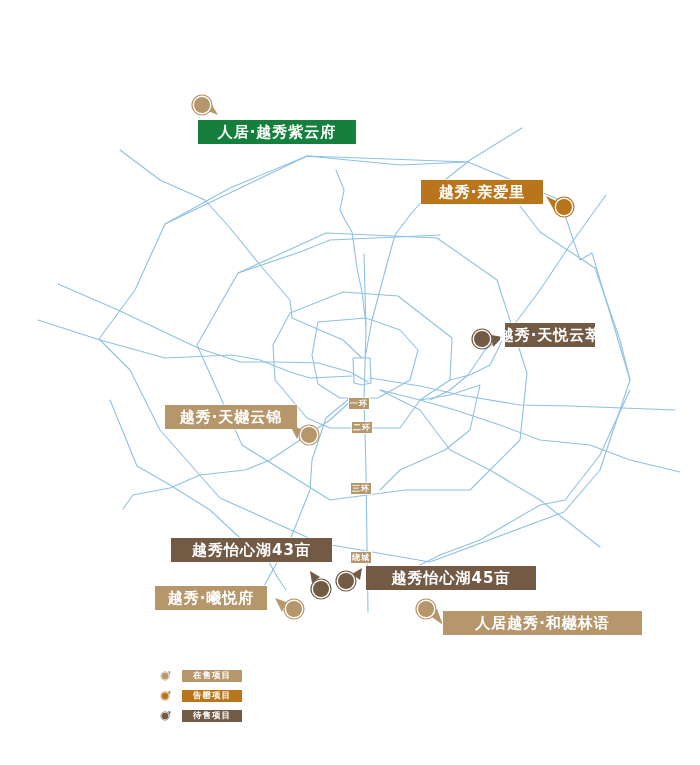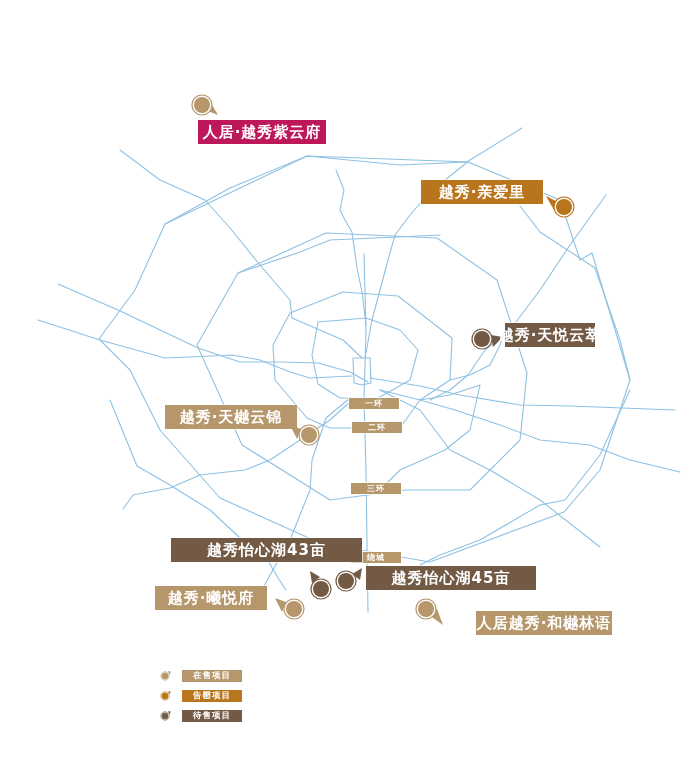--- a/index.html
+++ b/index.html
@@ -5,21 +5,21 @@
   html, body { margin: 0; padding: 0; background: #ffffff; }
   body { width: 700px; height: 765px; position: relative; overflow: hidden;
          font-family: "DejaVu Sans", sans-serif; }
   #map { position: absolute; left: 0; top: 0; width: 700px; height: 765px; }
   .roads path, .roads polyline { fill: none; stroke: #8fc1e3; stroke-width: 1.1; stroke-linejoin: round; stroke-linecap: round; }
   .label { position: absolute; color: #ffffff; font-weight: bold; white-space: nowrap;
            box-sizing: border-box; display: flex; align-items: center; justify-content: center;
            box-shadow: 0 0 0 1px rgba(255,255,255,0.6); letter-spacing: 1px; }
   .lbl-big { font-size: 15px; height: 24px; padding: 0 8px; }
   .ring { position: absolute; color: #fff; font-size: 8px; font-weight: bold; height: 11px;
-          padding: 0 16px; display: flex; align-items: center; justify-content: center;
+          padding: 0 1px; display: flex; align-items: center; justify-content: center;
           box-shadow: 0 0 0 1px rgba(255,255,255,0.8); letter-spacing: 1px; }
   .pin { position: absolute; }
   .legend { position: absolute; left: 160px; top: 655px; margin-top: 13px; }
   .legend-row { display: flex; align-items: center; height: 15px; margin-bottom: 5px; }
   .legend-dot { width: 11px; height: 11px; margin-right: 11px; }
   .legend-label { color: #fff; font-size: 8.5px; font-weight: bold; width: 60px; height: 12px;
                   display: flex; align-items: center; justify-content: center; letter-spacing: 1px; }
 </style>
 </head>
 <body>
@@ -72,21 +72,21 @@
 <div class="ring" style="left:349px; top:398px; background:#b6966b;">一环</div>
 <div class="ring" style="left:352px; top:422px; background:#b6966b;">二环</div>
 <div class="ring" style="left:351px; top:483px; background:#b6966b;">三环</div>
 <div class="ring" style="left:351px; top:552px; background:#b6966b;">绕城</div>
 
 <svg class="pin" style="left:190px; top:93px;" width="34" height="30" viewBox="0 0 34 30">
   <path d="M18,18 L28,22 L22,12 Z" fill="#b6966b"></path>
   <circle cx="12" cy="12" r="10" fill="#fff" stroke="#b6966b" stroke-width="1.2"></circle>
   <circle cx="12" cy="12" r="8" fill="#b6966b"></circle>
 </svg>
-<div class="label lbl-big" style="left:198px; top:120px; width:128px; background:#be185d;">人居·越秀紫云府</div>
+<div class="label lbl-big" style="left:198px; top:120px; width:158px; background:#15803d;">人居·越秀紫云府</div>
 
 <div class="label lbl-big" style="left:421px; top:180px; width:122px; background:#b9751b;">越秀·亲爱里</div>
 <svg class="pin" style="left:544px; top:190px;" width="34" height="30" viewBox="0 0 34 30">
   <path d="M14,12 L2,6 L10,20 Z" fill="#b9751b"></path>
   <circle cx="20" cy="17" r="10" fill="#fff" stroke="#b9751b" stroke-width="1.2"></circle>
   <circle cx="20" cy="17" r="8" fill="#b9751b"></circle>
 </svg>
 
 <svg class="pin" style="left:469px; top:325px;" width="36" height="28" viewBox="0 0 36 28">
   <path d="M22,10 L34,12 L24,22 Z" fill="#725a45"></path>
@@ -95,21 +95,21 @@
 </svg>
 <div class="label lbl-big" style="left:505px; top:323px; width:90px; background:#725a45;">越秀·天悦云萃</div>
 
 <div class="label lbl-big" style="left:165px; top:405px; width:132px; background:#b6966b;">越秀·天樾云锦</div>
 <svg class="pin" style="left:289px; top:419px;" width="34" height="30" viewBox="0 0 34 30">
   <path d="M12,10 L1,6 L8,20 Z" fill="#b6966b"></path>
   <circle cx="20" cy="16" r="10" fill="#fff" stroke="#b6966b" stroke-width="1.2"></circle>
   <circle cx="20" cy="16" r="8" fill="#b6966b"></circle>
 </svg>
 
-<div class="label lbl-big" style="left:171px; top:538px; width:191px; background:#725a45;">越秀怡心湖43亩</div>
+<div class="label lbl-big" style="left:171px; top:538px; width:161px; background:#725a45;">越秀怡心湖43亩</div>
 <svg class="pin" style="left:306px; top:569px;" width="30" height="36" viewBox="0 0 30 36">
   <path d="M4,2 L6,14 L14,8 Z" fill="#725a45"></path>
   <circle cx="15" cy="20" r="10" fill="#fff" stroke="#725a45" stroke-width="1.2"></circle>
   <circle cx="15" cy="20" r="8" fill="#725a45"></circle>
 </svg>
 
 <svg class="pin" style="left:332px; top:566px;" width="32" height="30" viewBox="0 0 32 30">
   <path d="M30,2 L20,8 L28,14 Z" fill="#725a45"></path>
   <circle cx="14" cy="15" r="10" fill="#fff" stroke="#725a45" stroke-width="1.2"></circle>
   <circle cx="14" cy="15" r="8" fill="#725a45"></circle>
@@ -121,21 +121,21 @@
   <path d="M12,8 L1,4 L8,18 Z" fill="#b6966b"></path>
   <circle cx="20" cy="15" r="10" fill="#fff" stroke="#b6966b" stroke-width="1.2"></circle>
   <circle cx="20" cy="15" r="8" fill="#b6966b"></circle>
 </svg>
 
 <svg class="pin" style="left:413px; top:597px;" width="36" height="34" viewBox="0 0 36 34">
   <path d="M16,18 L30,28 L24,12 Z" fill="#b6966b"></path>
   <circle cx="13" cy="12" r="10" fill="#fff" stroke="#b6966b" stroke-width="1.2"></circle>
   <circle cx="13" cy="12" r="8" fill="#b6966b"></circle>
 </svg>
-<div class="label lbl-big" style="left:443px; top:611px; width:136px; background:#b6966b;margin-left:33px;">人居越秀·和樾林语</div>
+<div class="label lbl-big" style="left:443px; top:611px; width:199px; background:#b6966b;">人居越秀·和樾林语</div>
 
 <div class="legend">
   <div class="legend-row">
     <svg class="legend-dot" viewBox="0 0 12 12">
       <path d="M9,1 L12,2 L10,5 Z" fill="#b6966b"></path>
       <circle cx="5.5" cy="6.5" r="4.5" fill="#fff" stroke="#b6966b" stroke-width="0.8"></circle>
       <circle cx="5.5" cy="6.5" r="3.5" fill="#b6966b"></circle>
     </svg>
     <span class="legend-label" style="background:#b6966b;">在售项目</span>
   </div>

